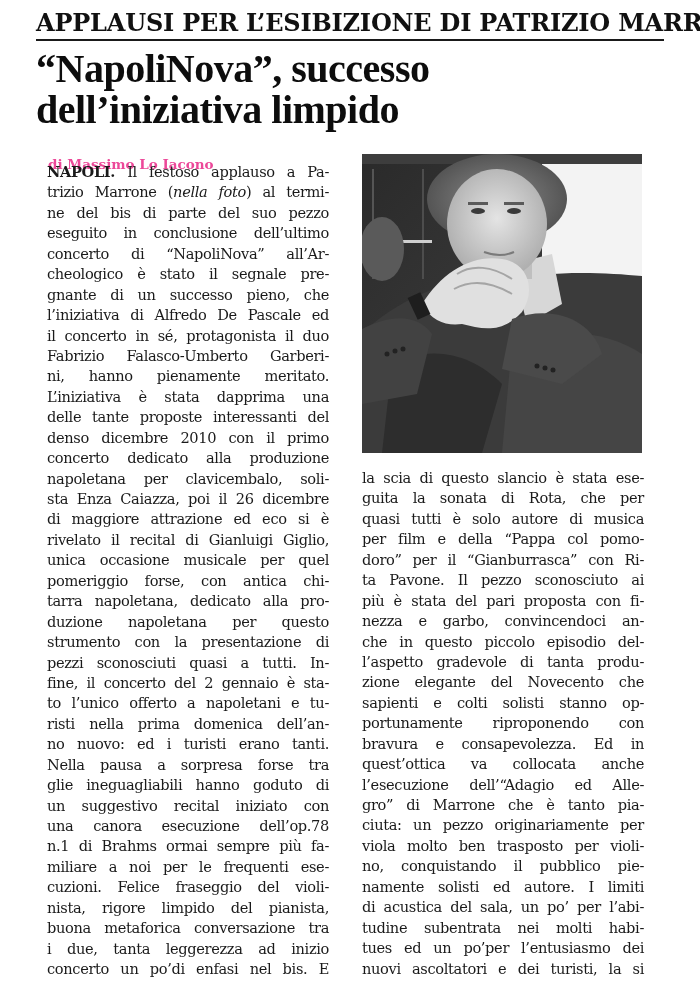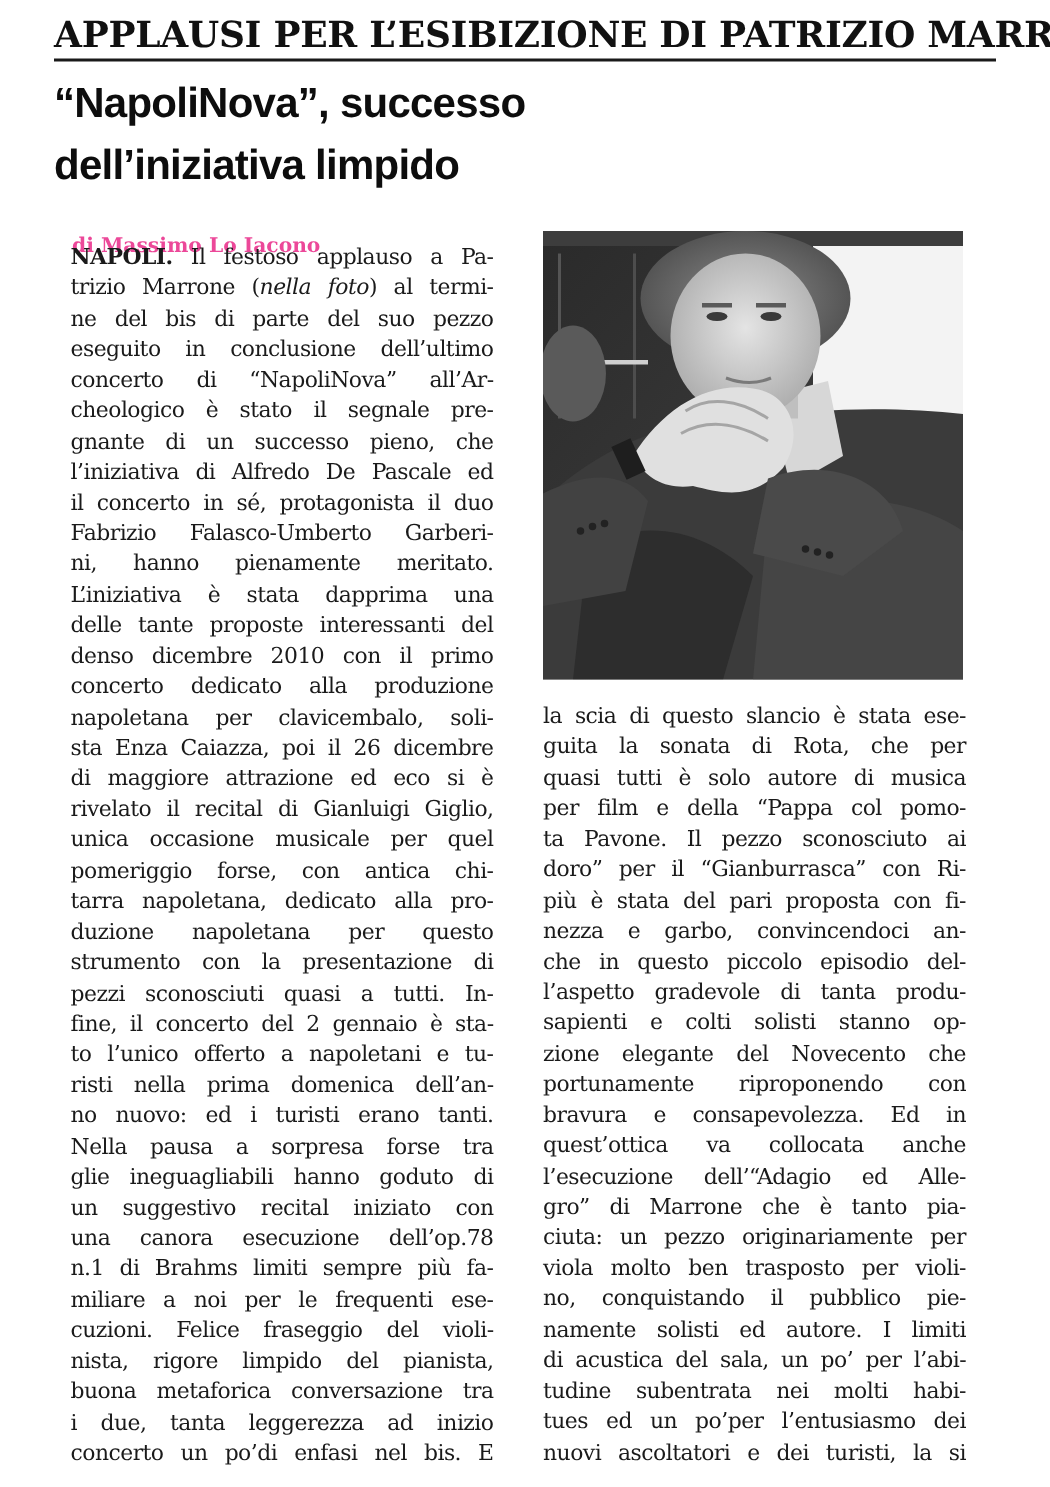--- a/index.html
+++ b/index.html
@@ -5,21 +5,21 @@
   html, body { margin:0; padding:0; background:#ffffff; }
   body { width:700px; height:991px; position:relative; overflow:hidden; color:#141414; }
   .kicker {
     position:absolute; left:36px; top:8px; width:628px;
     font-family:"DejaVu Serif", serif; font-weight:bold; font-size:24px;
     letter-spacing:-0.2px; white-space:nowrap; color:#111;
   }
   .rule { position:absolute; left:36px; top:39px; width:628px; height:2px; background:#1a1a1a; }
   .title {
     position:absolute; left:36px; top:48px; width:640px;
-    font-family:Liberation Sans, sans-serif; font-weight:bold; font-size:28px;
+    font-family:Liberation Serif, serif; font-weight:bold; font-size:40px;
     line-height:41px; letter-spacing:-0.5px; color:#0d0d0d; white-space:nowrap;
   }
   .byline {
     position:absolute; left:48px; top:156px;
     font-family:"DejaVu Serif", serif; font-weight:bold; font-size:13.5px; color:#ec4899;
   }
   .col {
     position:absolute; width:282px;
     font-family:"DejaVu Serif", serif; font-size:14.6px; line-height:20.45px; color:#1a1a1a;
   }
@@ -73,21 +73,21 @@
       <span class="ln">strumento con la presentazione di</span>
       <span class="ln">pezzi sconosciuti quasi a tutti. In-</span>
       <span class="ln">fine, il concerto del 2 gennaio è sta-</span>
       <span class="ln">to l’unico offerto a napoletani e tu-</span>
       <span class="ln">risti nella prima domenica dell’an-</span>
       <span class="ln">no nuovo: ed i turisti erano tanti.</span>
       <span class="ln">Nella pausa a sorpresa forse tra</span>
       <span class="ln">glie ineguagliabili hanno goduto di</span>
       <span class="ln">un suggestivo recital iniziato con</span>
       <span class="ln">una canora esecuzione dell’op.78</span>
-      <span class="ln">n.1 di Brahms limiti sempre più fa-</span>
+      <span class="ln">n.1 di Brahms ormai sempre più fa-</span>
       <span class="ln">miliare a noi per le frequenti ese-</span>
       <span class="ln">cuzioni. Felice fraseggio del violi-</span>
       <span class="ln">nista, rigore limpido del pianista,</span>
       <span class="ln">buona metaforica conversazione tra</span>
       <span class="ln">i due, tanta leggerezza ad inizio</span>
       <span class="ln">concerto un po’di enfasi nel bis. E</span>
     </div>
 
   <div class="photo">
     <svg width="280" height="299" viewBox="0 0 280 299">
@@ -152,28 +152,28 @@
         <circle cx="183" cy="214" r="2.5" fill="#222"></circle>
         <circle cx="191" cy="216" r="2.5" fill="#222"></circle>
     </svg>
   </div>
 
   <div class="col" id="col-right">
       <span class="ln">la scia di questo slancio è stata ese-</span>
       <span class="ln">guita la sonata di Rota, che per</span>
       <span class="ln">quasi tutti è solo autore di musica</span>
       <span class="ln">per film e della “Pappa col pomo-</span>
+      <span class="ln">doro” per il “Gianburrasca” con Ri-</span>
       <span class="ln">ta Pavone. Il pezzo sconosciuto ai</span>
-      <span class="ln">doro” per il “Gianburrasca” con Ri-</span>
       <span class="ln">più è stata del pari proposta con fi-</span>
       <span class="ln">nezza e garbo, convincendoci an-</span>
       <span class="ln">che in questo piccolo episodio del-</span>
       <span class="ln">l’aspetto gradevole di tanta produ-</span>
+      <span class="ln">zione elegante del Novecento che</span>
       <span class="ln">sapienti e colti solisti stanno op-</span>
-      <span class="ln">zione elegante del Novecento che</span>
       <span class="ln">portunamente riproponendo con</span>
       <span class="ln">bravura e consapevolezza. Ed in</span>
       <span class="ln">quest’ottica va collocata anche</span>
       <span class="ln">l’esecuzione dell’“Adagio ed Alle-</span>
       <span class="ln">gro” di Marrone che è tanto pia-</span>
       <span class="ln">ciuta: un pezzo originariamente per</span>
       <span class="ln">viola molto ben trasposto per violi-</span>
       <span class="ln">no, conquistando il pubblico pie-</span>
       <span class="ln">namente solisti ed autore. I limiti</span>
       <span class="ln">di acustica del sala, un po’ per l’abi-</span>

